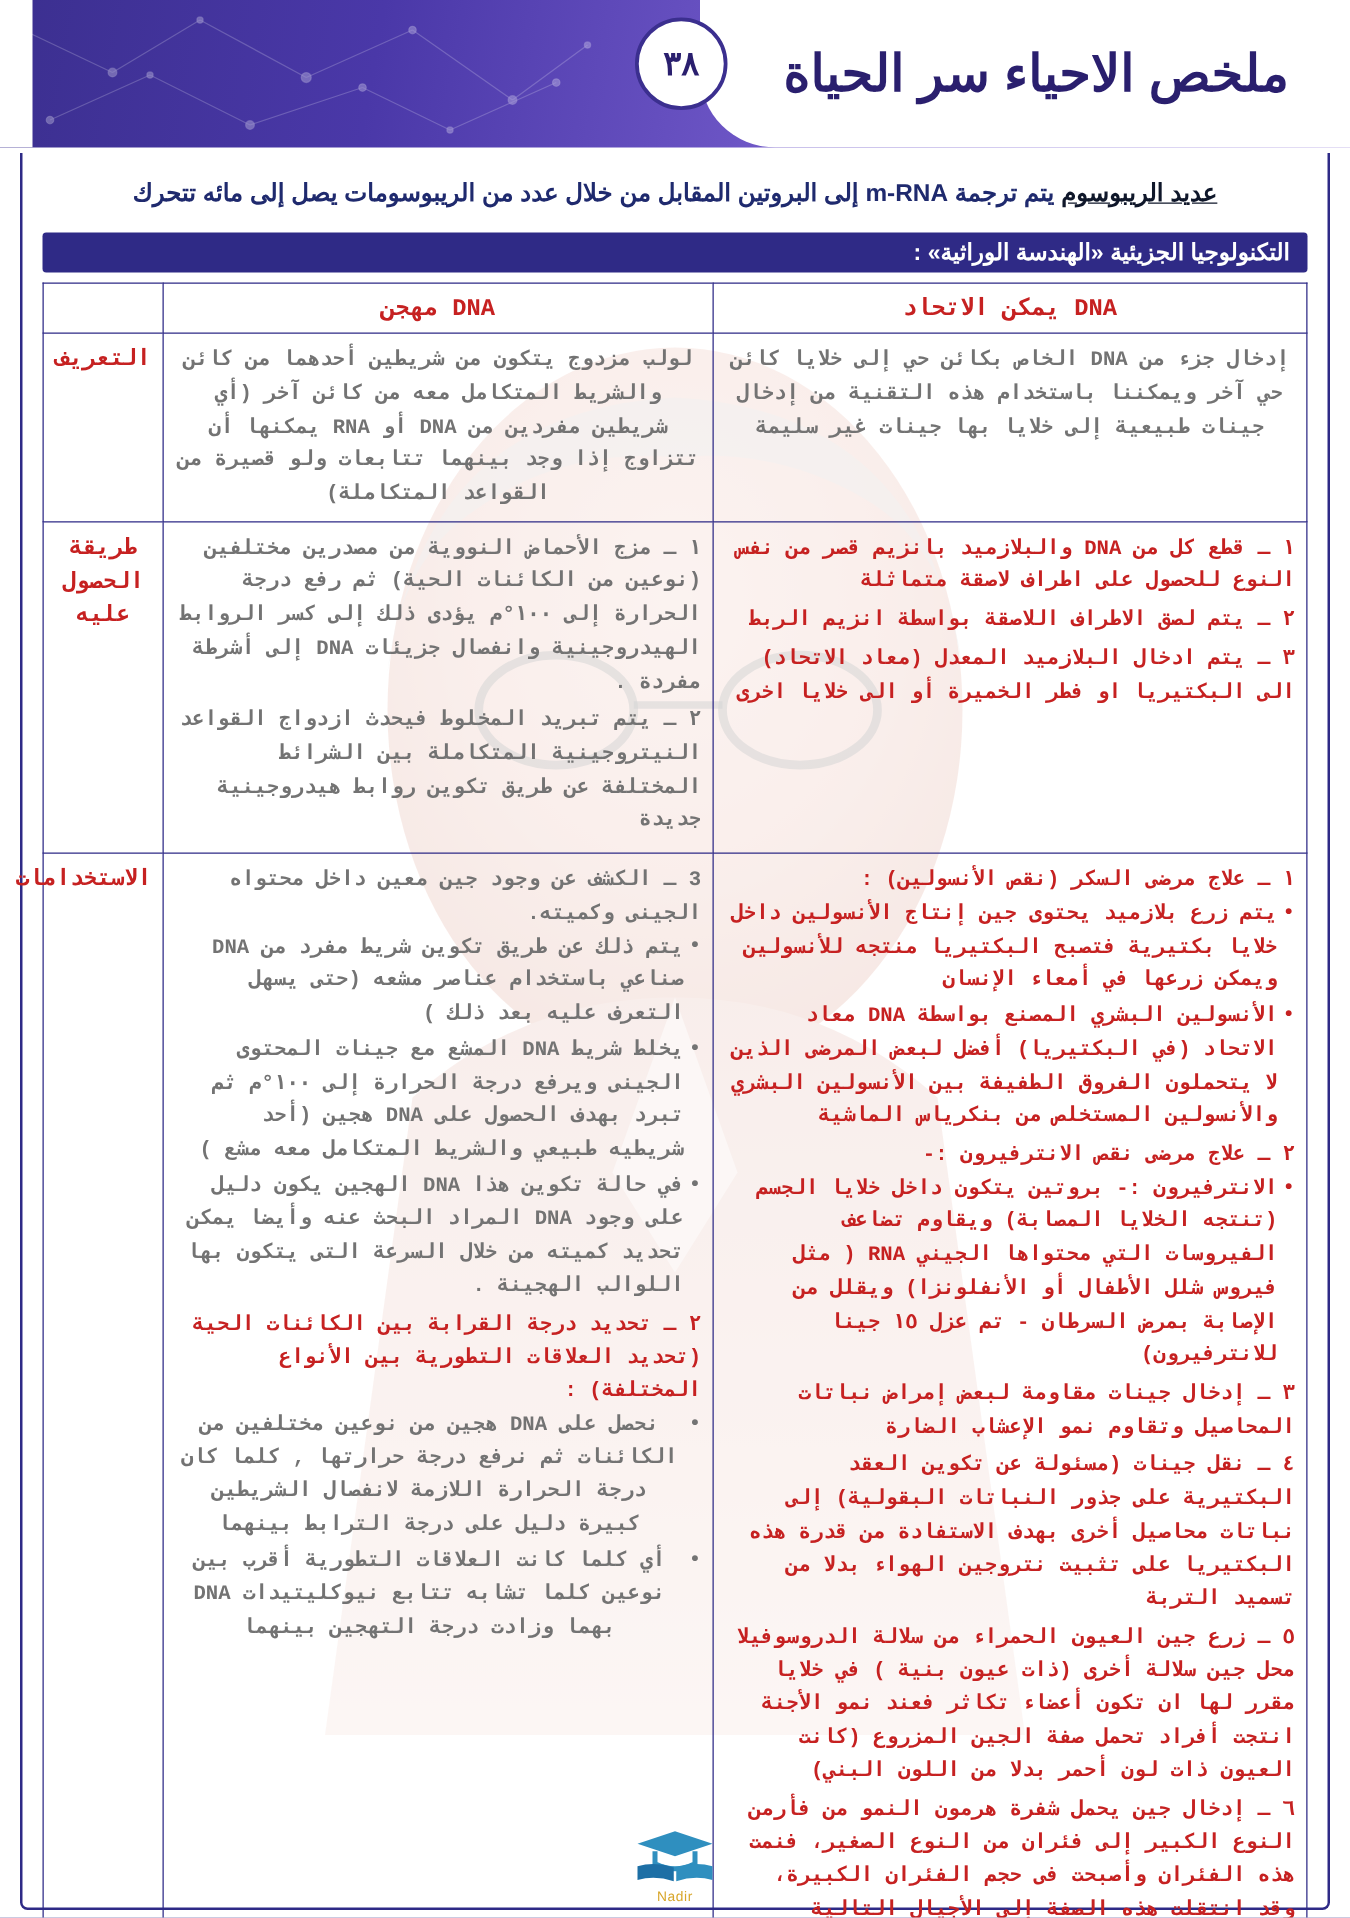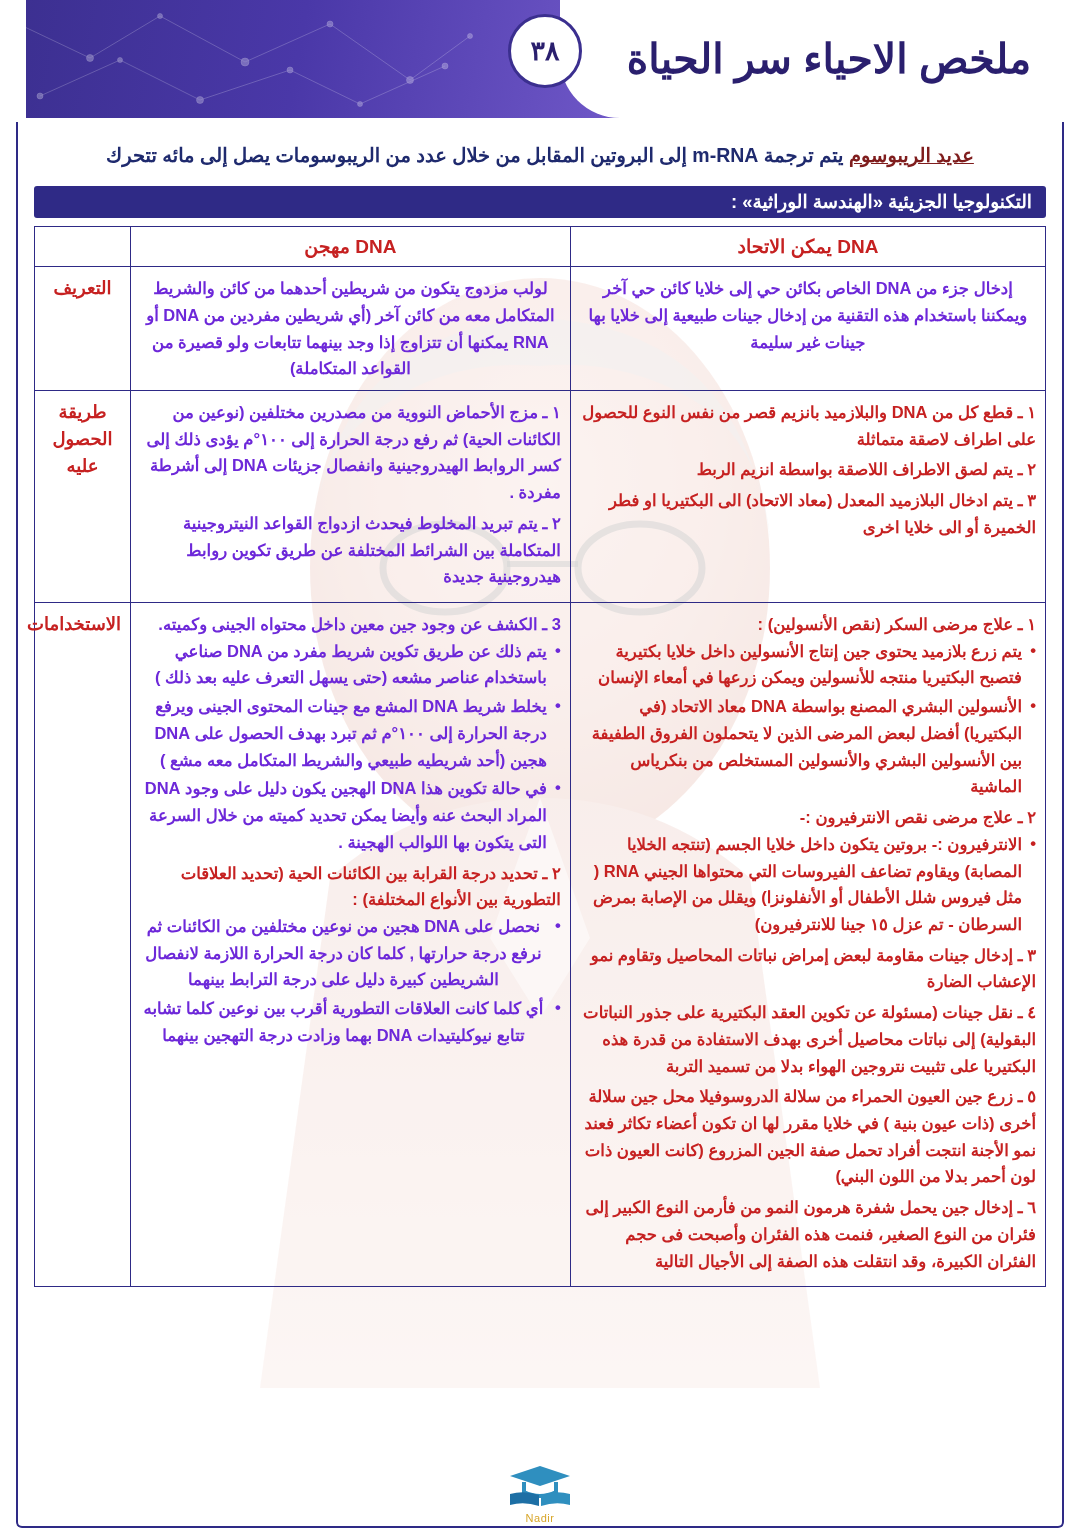--- a/index.html
+++ b/index.html
@@ -112,21 +112,21 @@
   .intro {
     text-align: center;
     color: #1f2a6e;
     font-size: 19.5px;
     font-weight: bold;
     line-height: 1.75;
     padding: 6px 18px 2px 18px;
     direction: rtl;
   }
   .intro .red-ul {
-    color: #7f1d1d;
+    color: #0f172a;
     text-decoration: underline;
   }
 
   .section-bar {
     margin: 12px 0 8px 0;
     background: #2f2a86;
     color: #ffffff;
     font-size: 18.5px;
     font-weight: bold;
     padding: 5px 14px;
@@ -137,20 +137,21 @@
   table.main {
     width: 100%;
     border-collapse: collapse;
     table-layout: fixed;
     direction: rtl;
   }
   table.main td, table.main th {
     border: 1.5px solid #2e2a86;
     vertical-align: top;
     padding: 8px 9px;
+    font-family: Liberation Mono, monospace;
   }
   .col-label { width: 96px; }
   .col-a { width: 47%; }
   .col-b { width: auto; }
 
   th.head {
     text-align: center;
     color: #c62121;
     font-size: 19px;
     font-weight: bold;
@@ -158,21 +159,21 @@
   }
   td.rowlabel {
     text-align: center;
     color: #c62121;
     font-size: 18px;
     font-weight: bold;
     vertical-align: middle;
     line-height: 1.5;
   }
   .cell-blue {
-    color: #6d28d9;
+    color: #737373;
     font-size: 16.5px;
     font-weight: bold;
     line-height: 1.62;
     text-align: center;
   }
   .cell-red {
     color: #c62121;
     font-size: 16.5px;
     font-weight: bold;
     line-height: 1.62;

